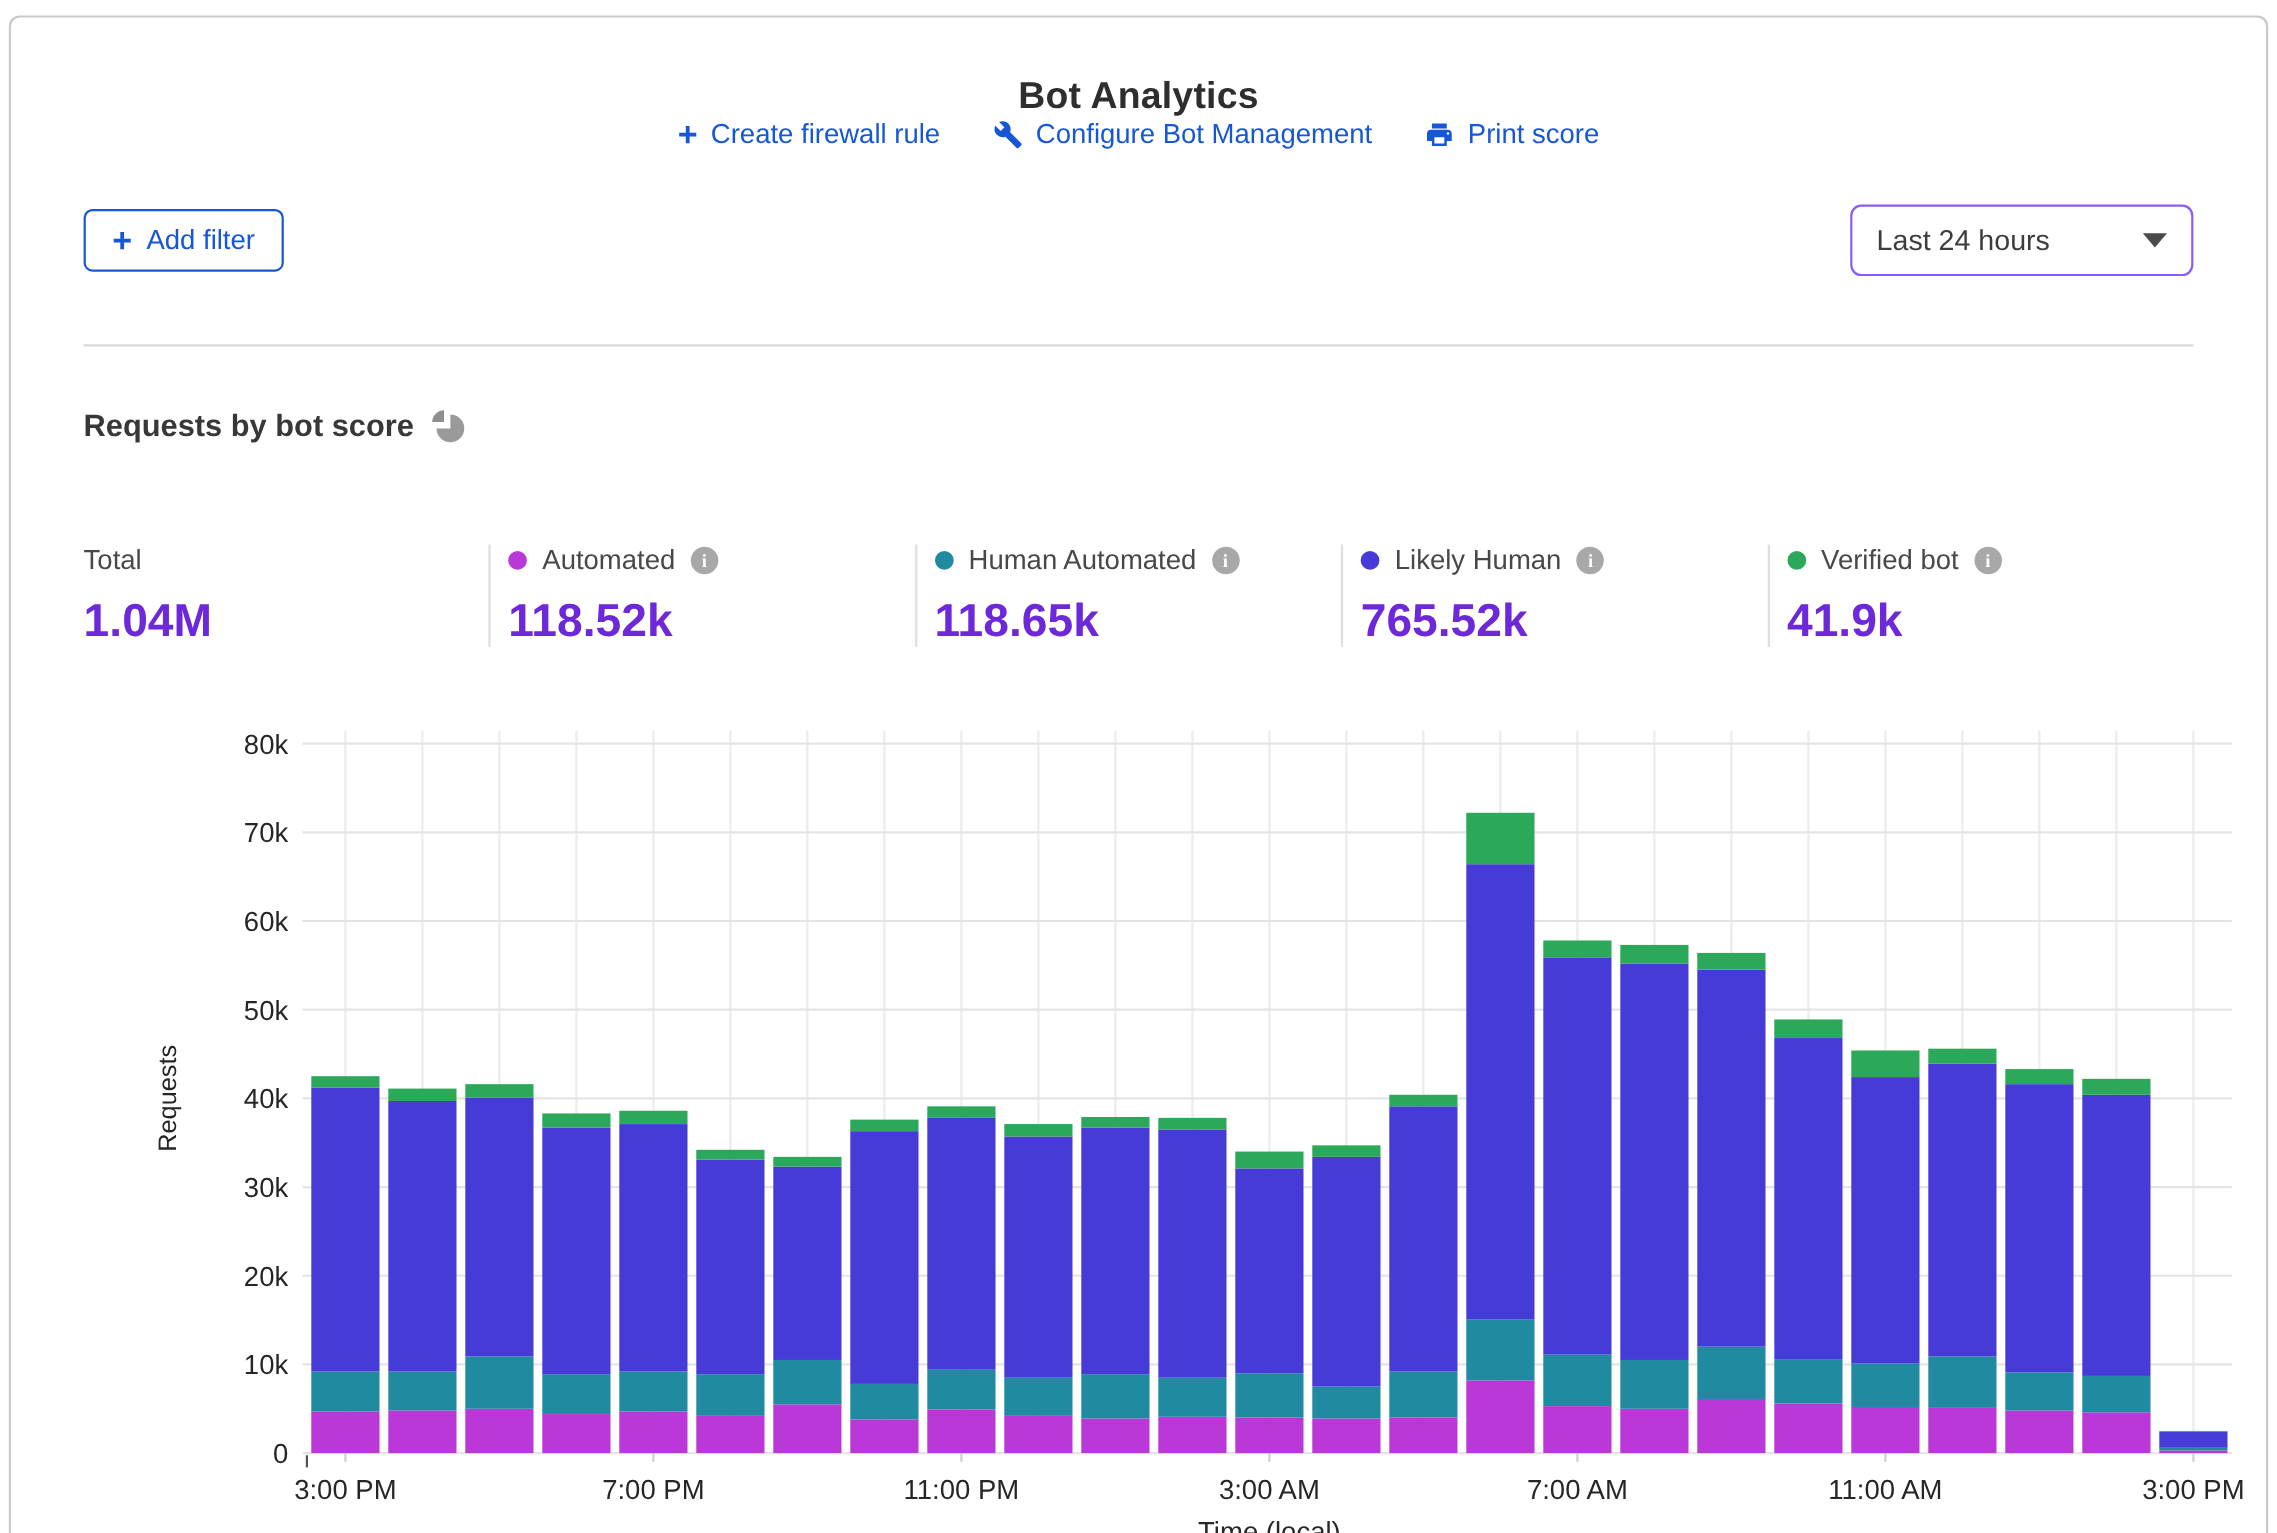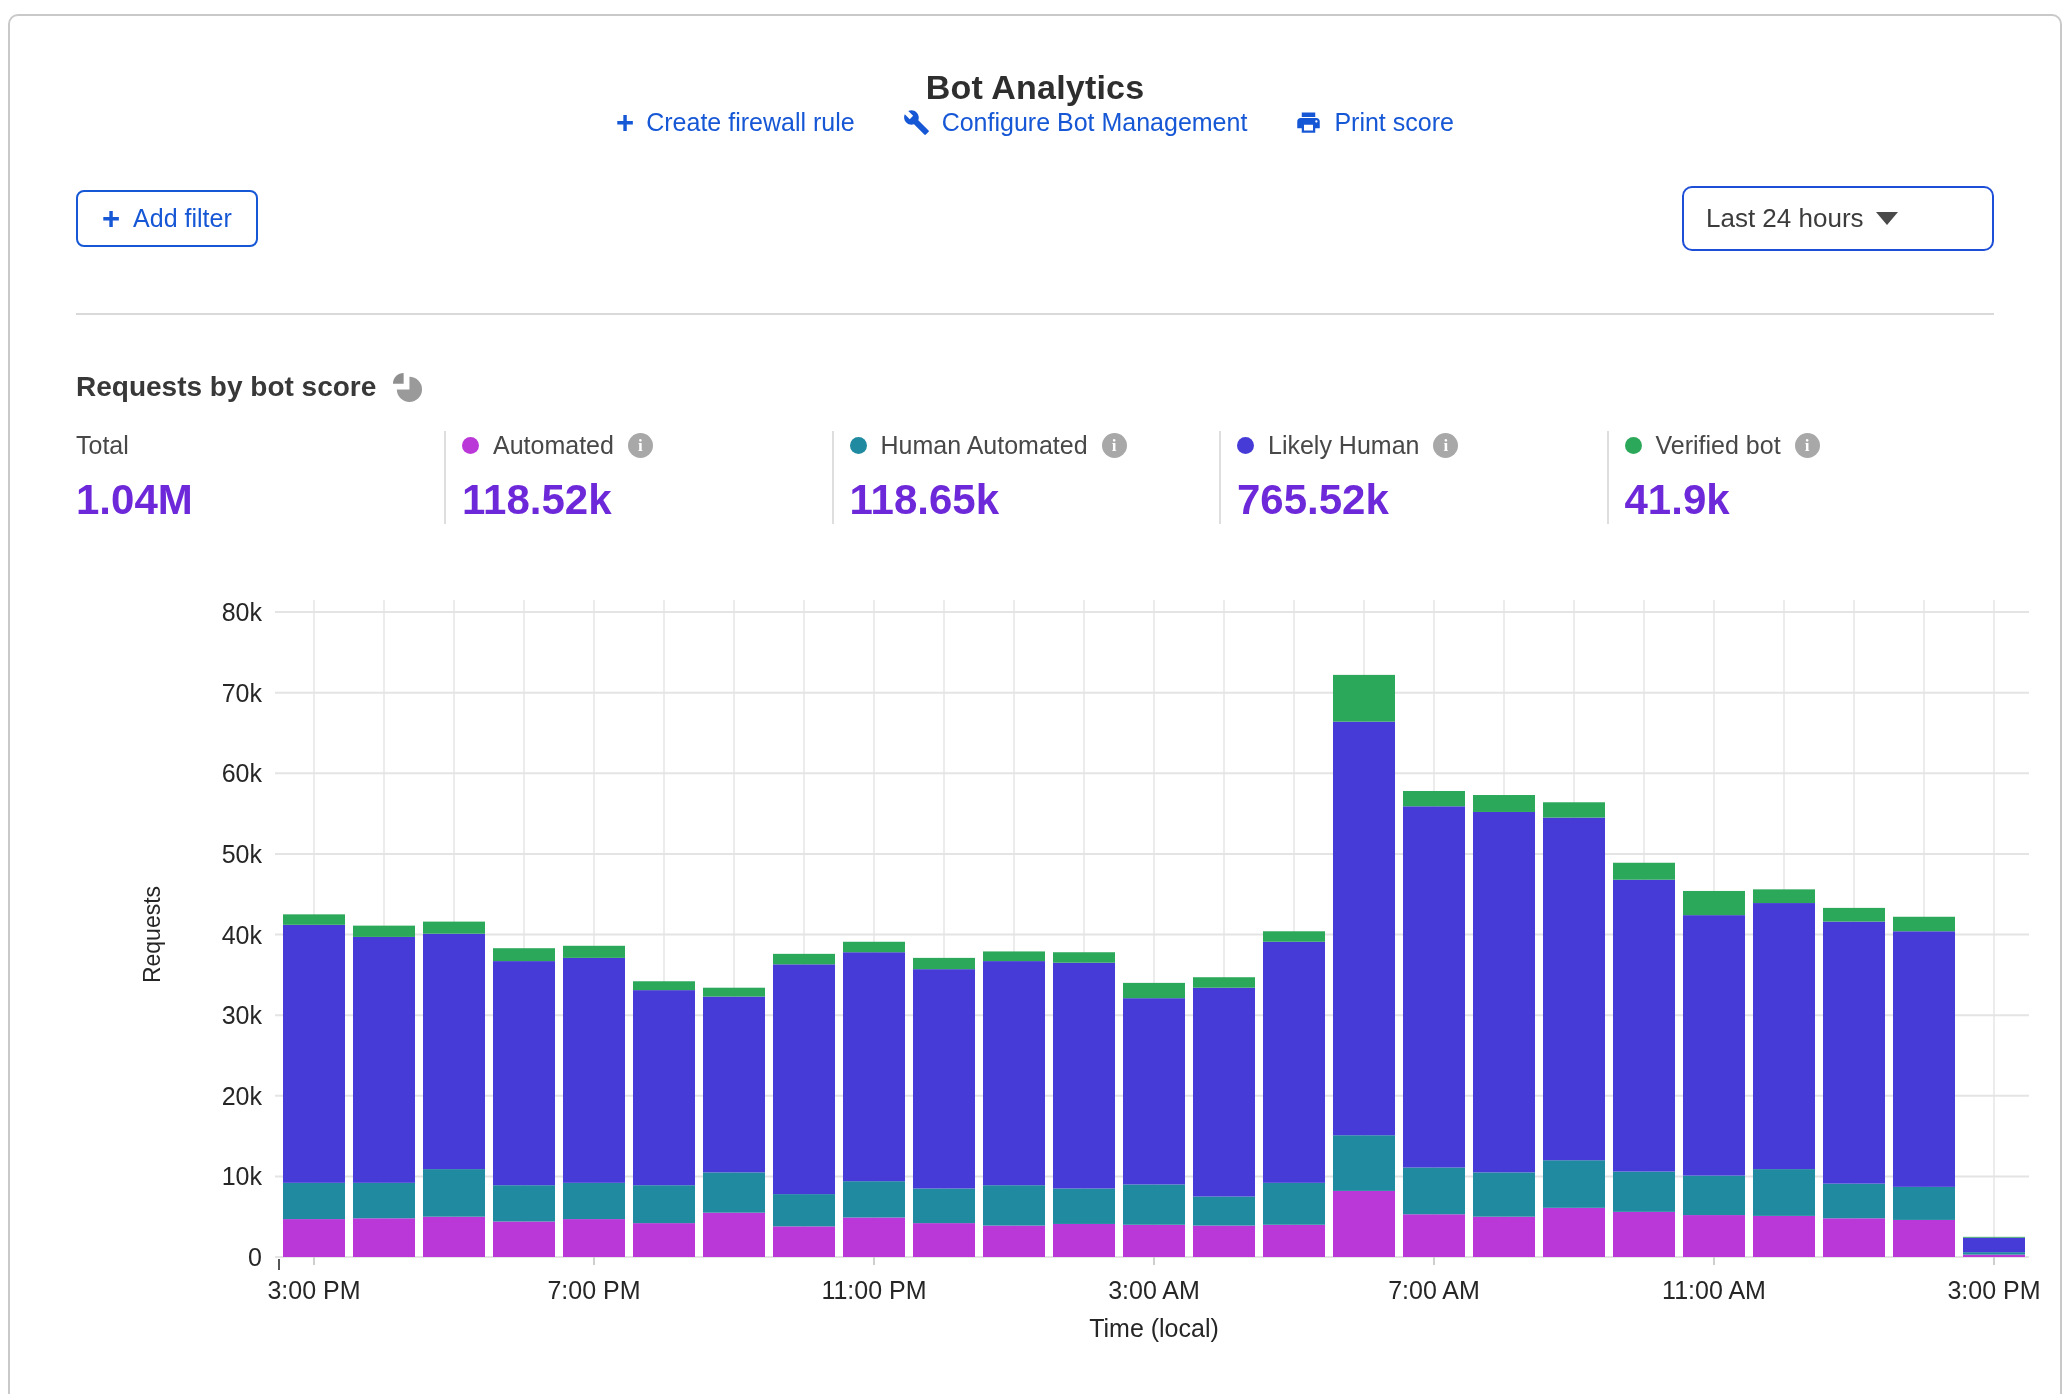--- a/index.html
+++ b/index.html
@@ -12,31 +12,31 @@
   .page-title{font-size:34px;font-weight:bold;color:#2e2e2e;letter-spacing:.2px;}
   .actions{display:flex;align-items:center;gap:48px;}
   .action{display:flex;align-items:center;gap:12px;color:#1657d6;font-size:25px;cursor:pointer;}
   .action .aicon{display:flex;align-items:center;}
   .action svg{width:27px;height:27px;fill:#1657d6;}
   .plus-glyph{font-size:31px;font-weight:bold;line-height:1;color:#1657d6;}
   .row2{display:flex;justify-content:space-between;align-items:center;margin-top:48px;}
   .add-filter{display:inline-flex;align-items:center;gap:13px;background:#fff;
               border:2px solid #1657d6;border-radius:8px;color:#1657d6;
               font-size:25px;padding:11px 24px;cursor:pointer;}
-  .select{width:312px;box-sizing:border-box;border:2px solid #1d4ed8;border-radius:10px;
+  .select{width:312px;box-sizing:border-box;border:2px solid #8b5cf6;border-radius:10px;
           padding:15px 22px;font-size:26px;color:#3c3c3c;background:#fff;cursor:pointer;
-          display:flex;align-items:center;}
+          display:flex;justify-content:space-between;align-items:center;}
   .caret{width:0;height:0;border-left:11px solid transparent;border-right:11px solid transparent;
          border-top:13px solid #4a4a4a;margin-left:12px;}
   .divider{border-bottom:2px solid #d9d9d9;margin-top:62px;}
   .section{padding:56px 66px 0 66px;}
   .sec-title-row{display:flex;align-items:center;gap:16px;}
   .sec-title{font-size:28px;font-weight:bold;color:#383838;text-align:right;}
   .pie-icon{display:flex;align-items:center;}
-  .stats{display:flex;margin-top:28px;}
+  .stats{display:flex;margin-top:92px;}
   .stat{flex:1;border-left:2px solid #dedede;padding-left:16px;}
   .stat:first-child{border-left:none;padding-left:0;max-width:368px;}
   .stat-label{display:flex;align-items:center;gap:14px;font-size:25px;color:#484848;}
   .dot{width:17px;height:17px;border-radius:50%;flex:0 0 auto;}
   .info{width:25px;height:25px;border-radius:50%;background:#a8a8a8;color:#fff;flex:0 0 auto;
         font-size:17px;font-weight:bold;display:flex;align-items:center;justify-content:center;
         font-family:"Liberation Serif","DejaVu Serif",serif;}
   .stat-value{font-size:42px;font-weight:bold;color:#6d28d9;margin-top:16px;}
   .chart-wrap{margin:30px 0 0 58px;}
 </style>

